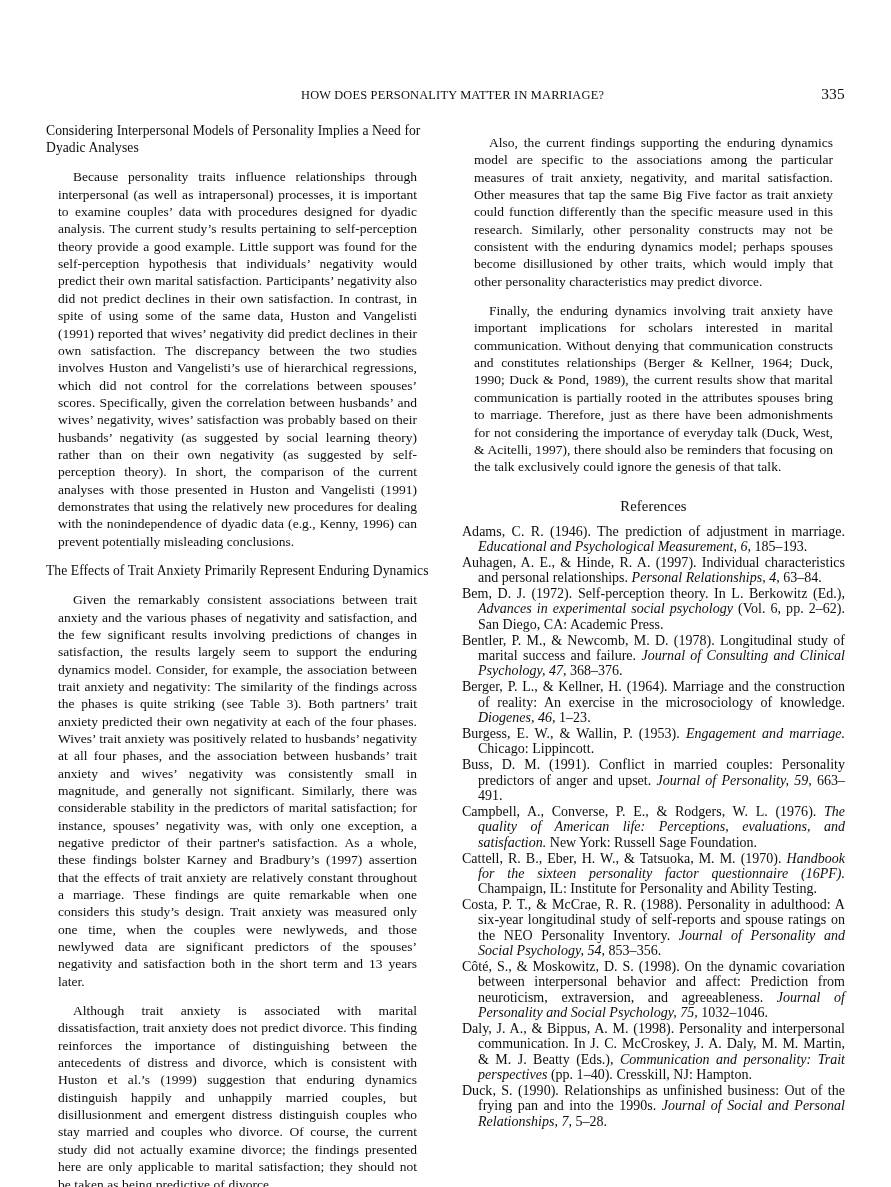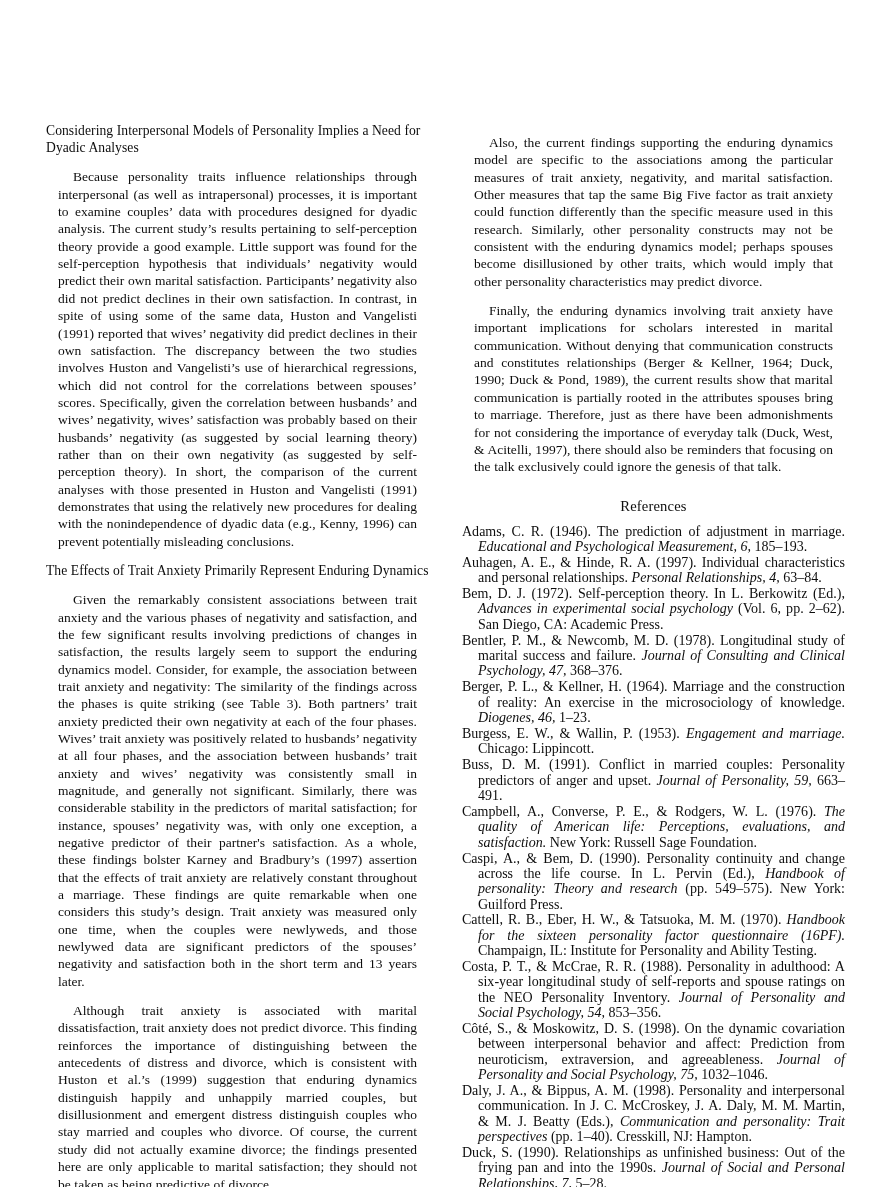--- a/index.html
+++ b/index.html
@@ -107,20 +107,24 @@
     -webkit-hyphens: auto;
     letter-spacing: 0.001em;
   }
   li.ref-item i { font-style: italic; }
 </style>
 </head>
 <body>
 
 <div class="page">
 
+  <div class="running-head">
+    <span class="rh-title">HOW DOES PERSONALITY MATTER IN MARRIAGE?</span>
+    <span class="rh-page">335</span>
+  </div>
 
   <div class="columns">
 
     <div class="col col-left">
       <h2 class="section-heading">Considering Interpersonal Models of Personality Implies a Need for Dyadic Analyses</h2>
       <p class="body-par after-head">Because personality traits influence relationships through interpersonal (as well as intrapersonal) processes, it is important to examine couples’ data with procedures designed for dyadic analysis. The current study’s results pertaining to self-perception theory provide a good example. Little support was found for the self-perception hypothesis that individuals’ negativity would predict their own marital satisfaction. Participants’ negativity also did not predict declines in their own satisfaction. In contrast, in spite of using some of the same data, Huston and Vangelisti (1991) reported that wives’ negativity did predict declines in their own satisfaction. The discrepancy between the two studies involves Huston and Vangelisti’s use of hierarchical regressions, which did not control for the correlations between spouses’ scores. Specifically, given the correlation between husbands’ and wives’ negativity, wives’ satisfaction was probably based on their husbands’ negativity (as suggested by social learning theory) rather than on their own negativity (as suggested by self-perception theory). In short, the comparison of the current analyses with those presented in Huston and Vangelisti (1991) demonstrates that using the relatively new procedures for dealing with the nonindependence of dyadic data (e.g., Kenny, 1996) can prevent potentially misleading conclusions.</p>
       <h2 class="section-heading spaced">The Effects of Trait Anxiety Primarily Represent Enduring Dynamics</h2>
       <p class="body-par after-head">Given the remarkably consistent associations between trait anxiety and the various phases of negativity and satisfaction, and the few significant results involving predictions of changes in satisfaction, the results largely seem to support the enduring dynamics model. Consider, for example, the association between trait anxiety and negativity: The similarity of the findings across the phases is quite striking (see Table 3). Both partners’ trait anxiety predicted their own negativity at each of the four phases. Wives’ trait anxiety was positively related to husbands’ negativity at all four phases, and the association between husbands’ trait anxiety and wives’ negativity was consistently small in magnitude, and generally not significant. Similarly, there was considerable stability in the predictors of marital satisfaction; for instance, spouses’ negativity was, with only one exception, a negative predictor of their partner's satisfaction. As a whole, these findings bolster Karney and Bradbury’s (1997) assertion that the effects of trait anxiety are relatively constant throughout a marriage. These findings are quite remarkable when one considers this study’s design. Trait anxiety was measured only one time, when the couples were newlyweds, and those newlywed data are significant predictors of the spouses’ negativity and satisfaction both in the short term and 13 years later.</p>
       <p class="body-par">Although trait anxiety is associated with marital dissatisfaction, trait anxiety does not predict divorce. This finding reinforces the importance of distinguishing between the antecedents of distress and divorce, which is consistent with Huston et al.’s (1999) suggestion that enduring dynamics distinguish happily and unhappily married couples, but disillusionment and emergent distress distinguish couples who stay married and couples who divorce. Of course, the current study did not actually examine divorce; the findings presented here are only applicable to marital satisfaction; they should not be taken as being predictive of divorce.</p>
     </div>
@@ -131,21 +135,20 @@
       <h2 class="refs-heading">References</h2>
       <ul class="ref-list" id="references-list">
           <li class="ref-item"><span>Adams, C. R. (1946). The prediction of adjustment in marriage. </span><i>Educational and Psychological Measurement, 6,</i><span> 185–193.</span></li>
           <li class="ref-item"><span>Auhagen, A. E., &amp; Hinde, R. A. (1997). Individual characteristics and personal relationships. </span><i>Personal Relationships, 4,</i><span> 63–84.</span></li>
           <li class="ref-item"><span>Bem, D. J. (1972). Self-perception theory. In L. Berkowitz (Ed.), </span><i>Advances in experimental social psychology</i><span> (Vol. 6, pp. 2–62). San Diego, CA: Academic Press.</span></li>
           <li class="ref-item"><span>Bentler, P. M., &amp; Newcomb, M. D. (1978). Longitudinal study of marital success and failure. </span><i>Journal of Consulting and Clinical Psychology, 47,</i><span> 368–376.</span></li>
           <li class="ref-item"><span>Berger, P. L., &amp; Kellner, H. (1964). Marriage and the construction of reality: An exercise in the microsociology of knowledge. </span><i>Diogenes, 46,</i><span> 1–23.</span></li>
           <li class="ref-item"><span>Burgess, E. W., &amp; Wallin, P. (1953). </span><i>Engagement and marriage.</i><span> Chicago: Lippincott.</span></li>
           <li class="ref-item"><span>Buss, D. M. (1991). Conflict in married couples: Personality predictors of anger and upset. </span><i>Journal of Personality, 59,</i><span> 663–491.</span></li>
           <li class="ref-item"><span>Campbell, A., Converse, P. E., &amp; Rodgers, W. L. (1976). </span><i>The quality of American life: Perceptions, evaluations, and satisfaction.</i><span> New York: Russell Sage Foundation.</span></li>
-          <li class="ref-item"><span>Caspi, A., &amp; Bem, D. (1990). Personality continuity and change across the life course. In L. Pervin (Ed.), </span><i>Handbook of personality: Theory and research</i><span> (pp. 549–575). New York: Guilford Press.</span></li>
           <li class="ref-item"><span>Cattell, R. B., Eber, H. W., &amp; Tatsuoka, M. M. (1970). </span><i>Handbook for the sixteen personality factor questionnaire (16PF).</i><span> Champaign, IL: Institute for Personality and Ability Testing.</span></li>
           <li class="ref-item"><span>Costa, P. T., &amp; McCrae, R. R. (1988). Personality in adulthood: A six-year longitudinal study of self-reports and spouse ratings on the NEO Personality Inventory. </span><i>Journal of Personality and Social Psychology, 54,</i><span> 853–356.</span></li>
           <li class="ref-item"><span>Côté, S., &amp; Moskowitz, D. S. (1998). On the dynamic covariation between interpersonal behavior and affect: Prediction from neuroticism, extraversion, and agreeableness. </span><i>Journal of Personality and Social Psychology, 75,</i><span> 1032–1046.</span></li>
           <li class="ref-item"><span>Daly, J. A., &amp; Bippus, A. M. (1998). Personality and interpersonal communication. In J. C. McCroskey, J. A. Daly, M. M. Martin, &amp; M. J. Beatty (Eds.), </span><i>Communication and personality: Trait perspectives</i><span> (pp. 1–40). Cresskill, NJ: Hampton.</span></li>
           <li class="ref-item"><span>Duck, S. (1990). Relationships as unfinished business: Out of the frying pan and into the 1990s. </span><i>Journal of Social and Personal Relationships, 7,</i><span> 5–28.</span></li>
         </ul>
     </div>
 
   </div>
 </div>

